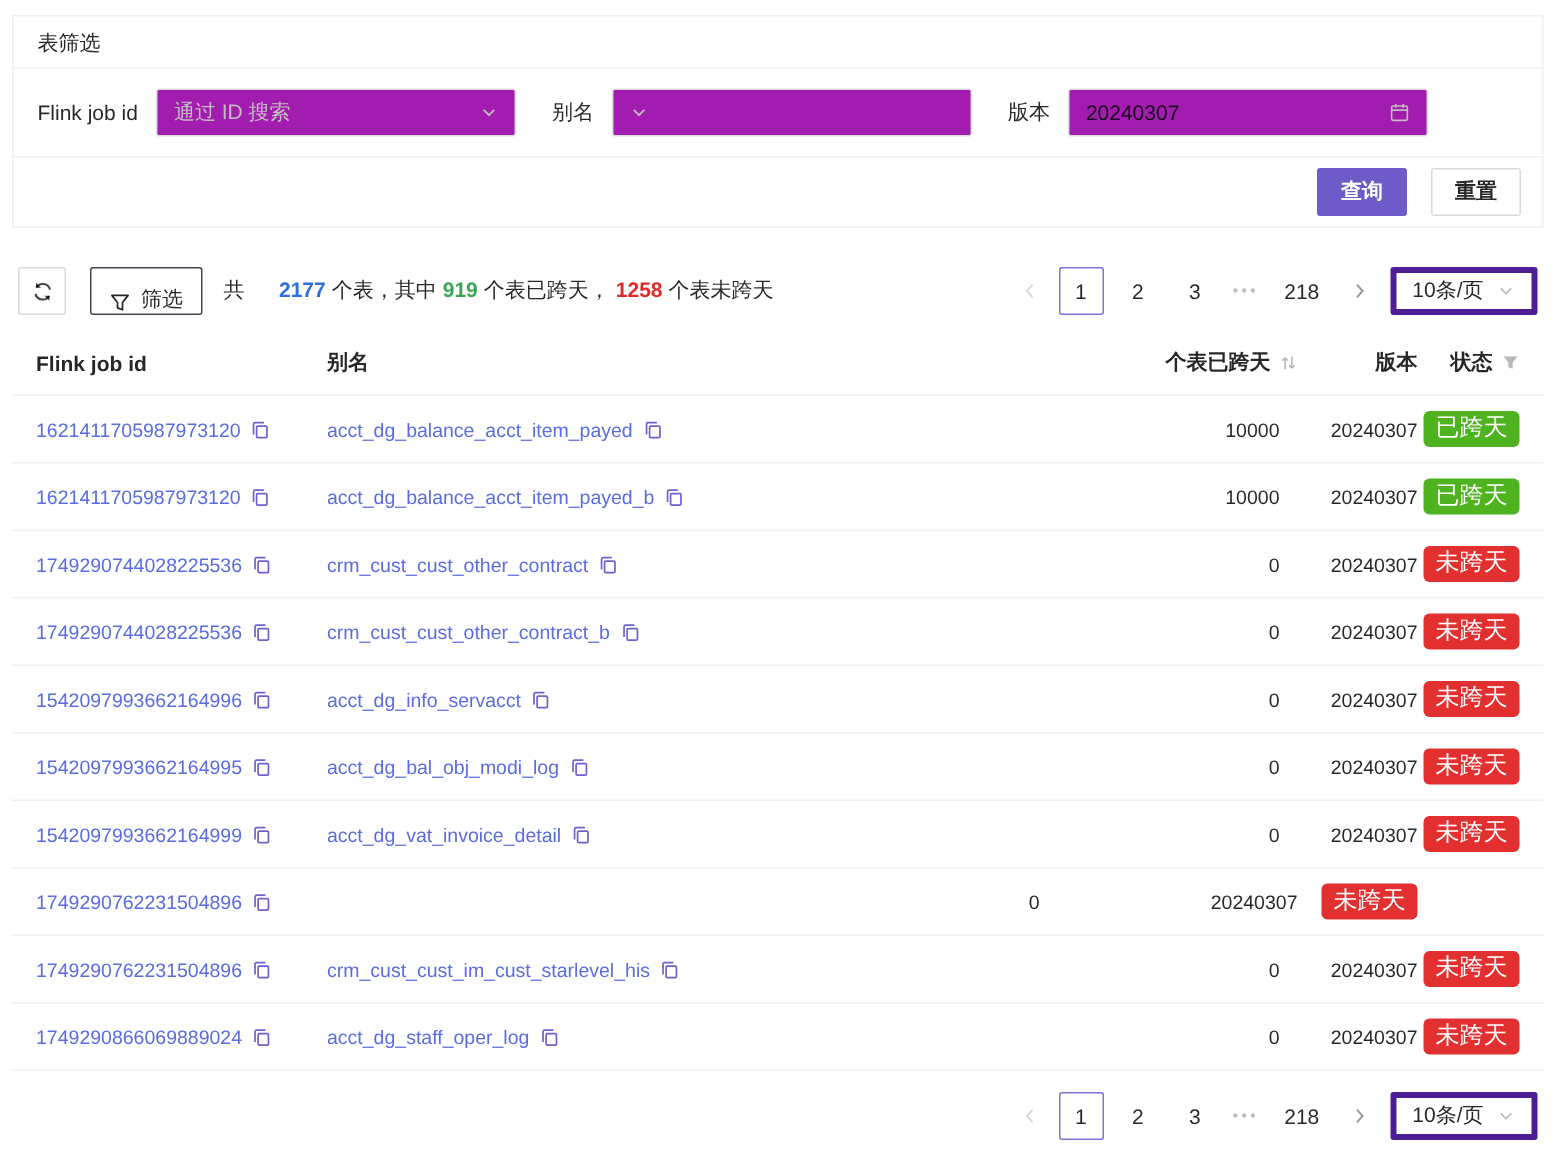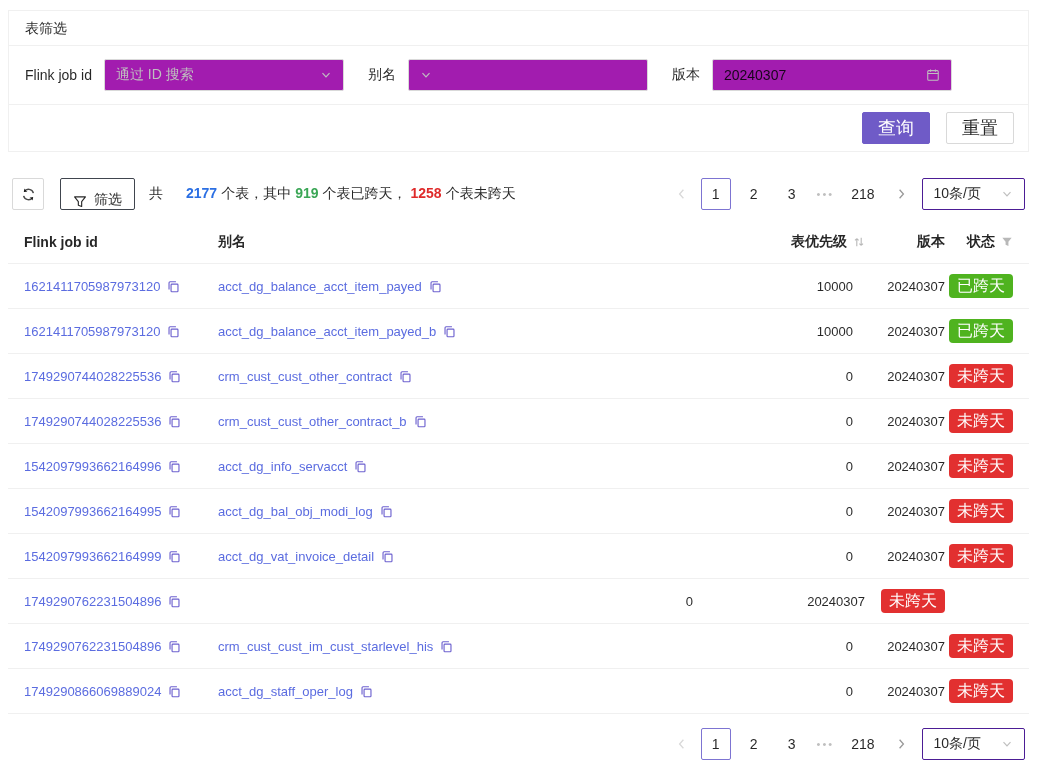--- a/index.html
+++ b/index.html
@@ -20,21 +20,21 @@
   .control {
     width: 240px; height: 32px; border: 1px solid #d9d9d9; border-radius: 2px;
     display: flex; align-items: center; padding: 0 11px; background: #a21caf; cursor: pointer;
   }
   .control .ph { flex: 1; color: #bfbfbf; white-space: nowrap; overflow: hidden; }
   .control .val { flex: 1; color: rgba(0,0,0,.85); }
   .suffix-icon { color: #bfbfbf; display: flex; align-items: center; }
   .actions-row { display: flex; justify-content: flex-end; gap: 16px; padding: 7px 14px; }
   .btn {
     height: 32px; padding: 0 15px; border-radius: 2px; border: 1px solid #d9d9d9;
-    background: #fff; color: rgba(0,0,0,.85); font-size: 18px; font-family: inherit; cursor: pointer;
+    background: #fff; color: rgba(0,0,0,.85); font-size: 14px; font-family: inherit; cursor: pointer; font-weight: bold;
   }
   .btn.primary { background: var(--primary); border-color: var(--primary); color: #fff; }
 
   
   .toolbar { display: flex; align-items: center; margin: 26px 4px 0 4px; }
   .icon-btn {
     width: 32px; height: 32px; border: 1px solid #d9d9d9; border-radius: 2px; background: #fff;
     display: flex; align-items: center; justify-content: center; color: rgba(0,0,0,.72); cursor: pointer;
   }
   .filter-toggle {
@@ -54,22 +54,22 @@
   .toolbar .pagination { margin-left: auto; }
   .page-arrow { min-width: 22px; height: 32px; display: flex; align-items: center; justify-content: center; color: #999; cursor: pointer; }
   .page-arrow.disabled { color: #d9d9d9; cursor: default; }
   .page-item {
     min-width: 30px; height: 32px; padding: 0 6px; display: flex; align-items: center; justify-content: center;
     border: 1px solid transparent; border-radius: 2px; cursor: pointer; color: rgba(0,0,0,.85);
   }
   .page-item.active { border-color: var(--active-page-border); background: #fff; }
   .page-ellipsis { color: #bfbfbf; font-size: 11px; letter-spacing: 2px; cursor: pointer; padding: 0 2px; }
   .size-select {
-    height: 32px; margin-left: 2px; padding: 0 11px; gap: 20px;
-    display: flex; align-items: center; border: 1px solid #4c1d95; border-radius: 2px; cursor: pointer;
+    height: 32px; margin-left: 2px; padding: 0 11px; gap: 9px;
+    display: flex; align-items: center; border: 4px solid #4c1d95; border-radius: 2px; cursor: pointer;
   }
 
   
   .table { margin-top: 10px; }
   .t-header, .t-row {
     display: grid; grid-template-columns: 194px 1fr 160px 80px 68px;
     align-items: center; padding: 0 16px; border-bottom: 1px solid #f0f0f0;
   }
   .t-header { height: 44px; font-weight: 600; font-size: 14px; }
   .t-row { height: 45px; font-size: 13px; }
@@ -191,21 +191,21 @@
         </span>
       </div>
     </div>
   </div>
 
   <div class="table">
     <div class="t-header">
       <div class="th">Flink job id</div>
       <div class="th">别名</div>
       <div class="th right">
-        <span>表优先级</span>
+        <span>个表已跨天</span>
         <span class="sort-icon">
           <svg width="12" height="12" viewBox="0 0 12 12">
               <path d="M3.8 10.2V2.6M3.8 2.6 2 4.4M3.8 2.6l1.8 1.8" fill="none" stroke="currentColor" stroke-width="1.1"></path>
               <path d="M8.2 1.8v7.6M8.2 9.4 6.4 7.6M8.2 9.4l1.8-1.8" fill="none" stroke="currentColor" stroke-width="1.1"></path>
             </svg>
         </span>
       </div>
       <div class="th right">版本</div>
       <div class="th right">
         <span>状态</span>

